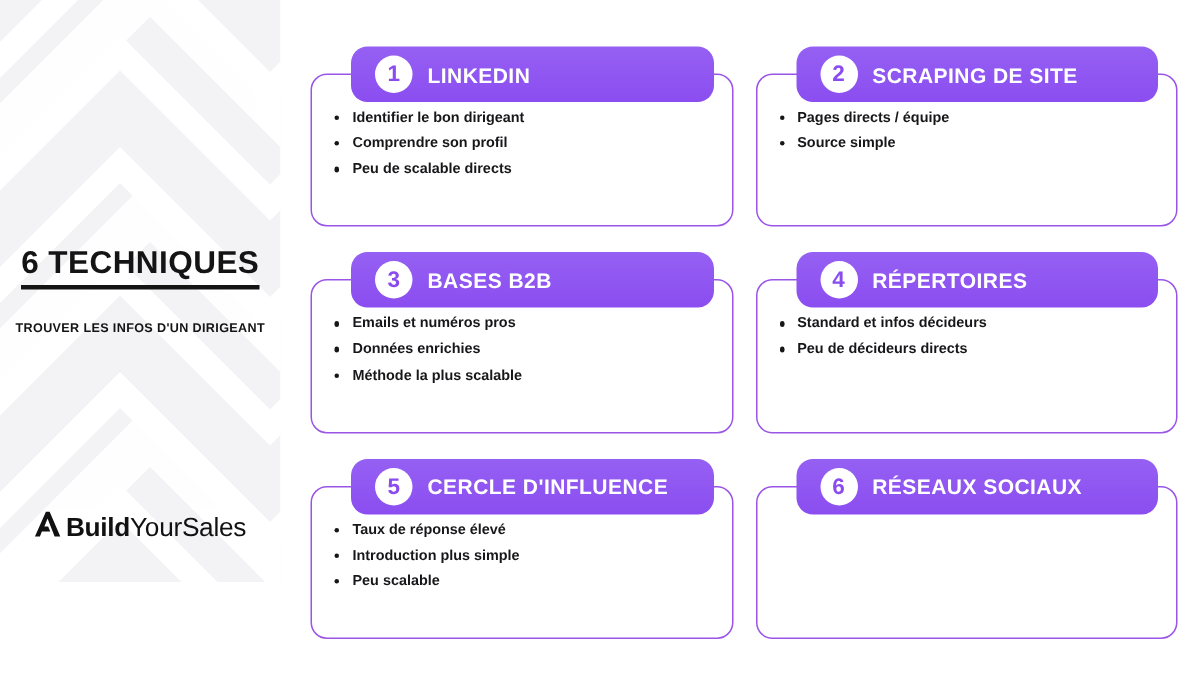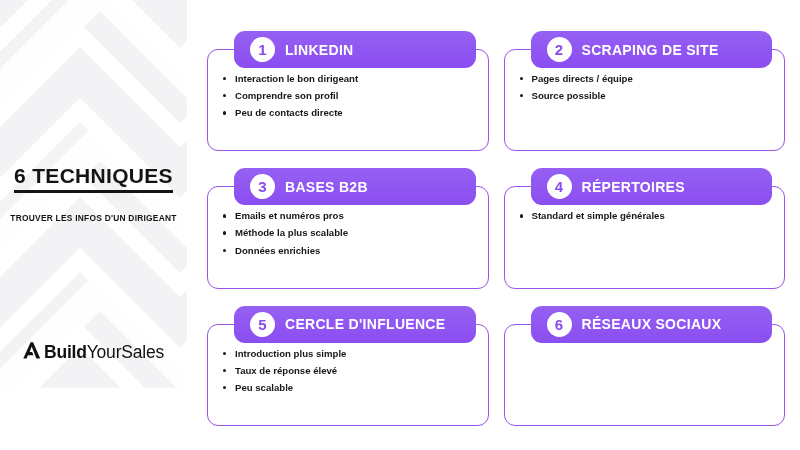--- a/index.html
+++ b/index.html
@@ -215,67 +215,68 @@
 
   <main class="content">
     <div class="grid">
 
       <section class="card">
         <div class="card-badge">
           <span class="badge-num">1</span>
           <span class="badge-title">LINKEDIN</span>
         </div>
         <ul class="bullets">
-          <li>Interaction le bon dirigeant</li>
+          <li>Identifier le bon dirigeant</li>
           <li>Comprendre son profil</li>
-          <li>Peu de contacts directe</li>
+          <li>Peu de scalable directs</li>
         </ul>
       </section>
 
       <section class="card">
         <div class="card-badge">
           <span class="badge-num">2</span>
           <span class="badge-title">SCRAPING DE SITE</span>
         </div>
         <ul class="bullets">
           <li>Pages directs / équipe</li>
-          <li>Source possible</li>
+          <li>Source simple</li>
         </ul>
       </section>
 
       <section class="card">
         <div class="card-badge">
           <span class="badge-num">3</span>
           <span class="badge-title">BASES B2B</span>
         </div>
         <ul class="bullets">
           <li>Emails et numéros pros</li>
+          <li>Données enrichies</li>
           <li>Méthode la plus scalable</li>
-          <li>Données enrichies</li>
         </ul>
       </section>
 
       <section class="card">
         <div class="card-badge">
           <span class="badge-num">4</span>
           <span class="badge-title">RÉPERTOIRES</span>
         </div>
         <ul class="bullets">
-          <li>Standard et simple générales</li>
+          <li>Standard et infos décideurs</li>
+          <li>Peu de décideurs directs</li>
         </ul>
       </section>
 
       <section class="card">
         <div class="card-badge">
           <span class="badge-num">5</span>
           <span class="badge-title">CERCLE D'INFLUENCE</span>
         </div>
         <ul class="bullets">
+          <li>Taux de réponse élevé</li>
           <li>Introduction plus simple</li>
-          <li>Taux de réponse élevé</li>
           <li>Peu scalable</li>
         </ul>
       </section>
 
       <section class="card">
         <div class="card-badge">
           <span class="badge-num">6</span>
           <span class="badge-title">RÉSEAUX SOCIAUX</span>
         </div>
       </section>

